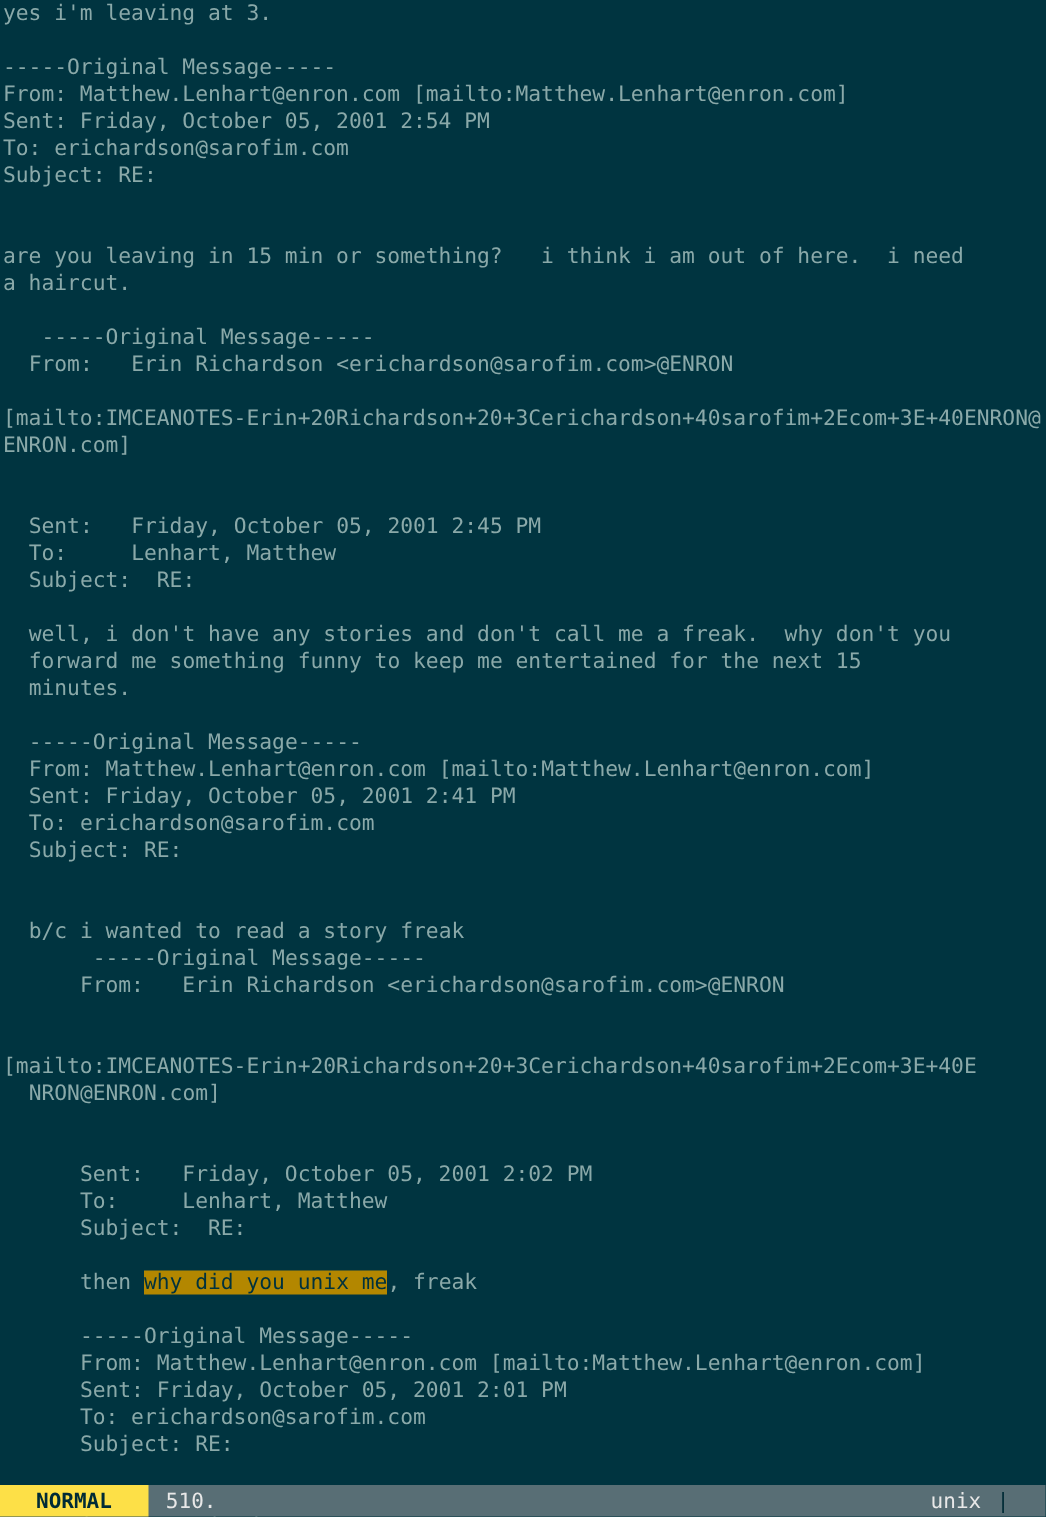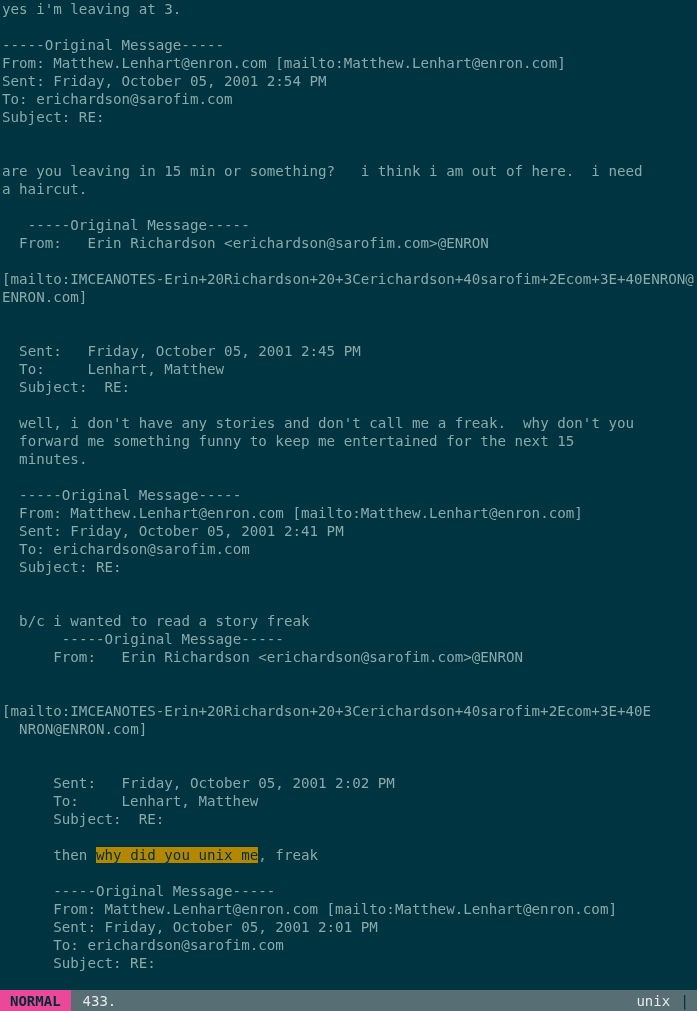--- a/index.html
+++ b/index.html
@@ -41,34 +41,34 @@
     width: 697px;
     height: 21px;
     background: #586e75;
     color: #e8e8e8;
     display: flex;
     align-items: center;
     font-family: inherit;
     font-size: 14px;
   }
   .status-mode {
-    background: #ec4899;
+    background: #fde047;
     color: #002b36;
     font-weight: bold;
-    padding: 0 10px;
+    padding: 0 24px;
     height: 100%;
     display: flex;
     align-items: center;
   }
   .status-line {
     padding-left: 12px;
     flex: 1;
   }
   .status-right {
-    padding-right: 6px;
+    padding-right: 22px;
   }
   .sep {
     color: #002b36;
     padding: 0 2px;
   }
 </style>
 </head>
 <body>
 
 <div class="editor"><span id="editor-content">yes i'm leaving at 3.
@@ -123,17 +123,17 @@
       From: Matthew.Lenhart@enron.com [mailto:Matthew.Lenhart@enron.com]
       Sent: Friday, October 05, 2001 2:01 PM
       To: erichardson@sarofim.com
       Subject: RE:
 
 <span class="cursor-block"></span>
       i am too tired to type</span></div>
 
 <div class="statusbar">
   <div class="status-mode">NORMAL</div>
-  <div class="status-line">433.</div>
+  <div class="status-line">510.</div>
   <div class="status-right">
     <span>unix</span> <span class="sep">|</span>
   </div>
 </div>
 
 </body></html>

